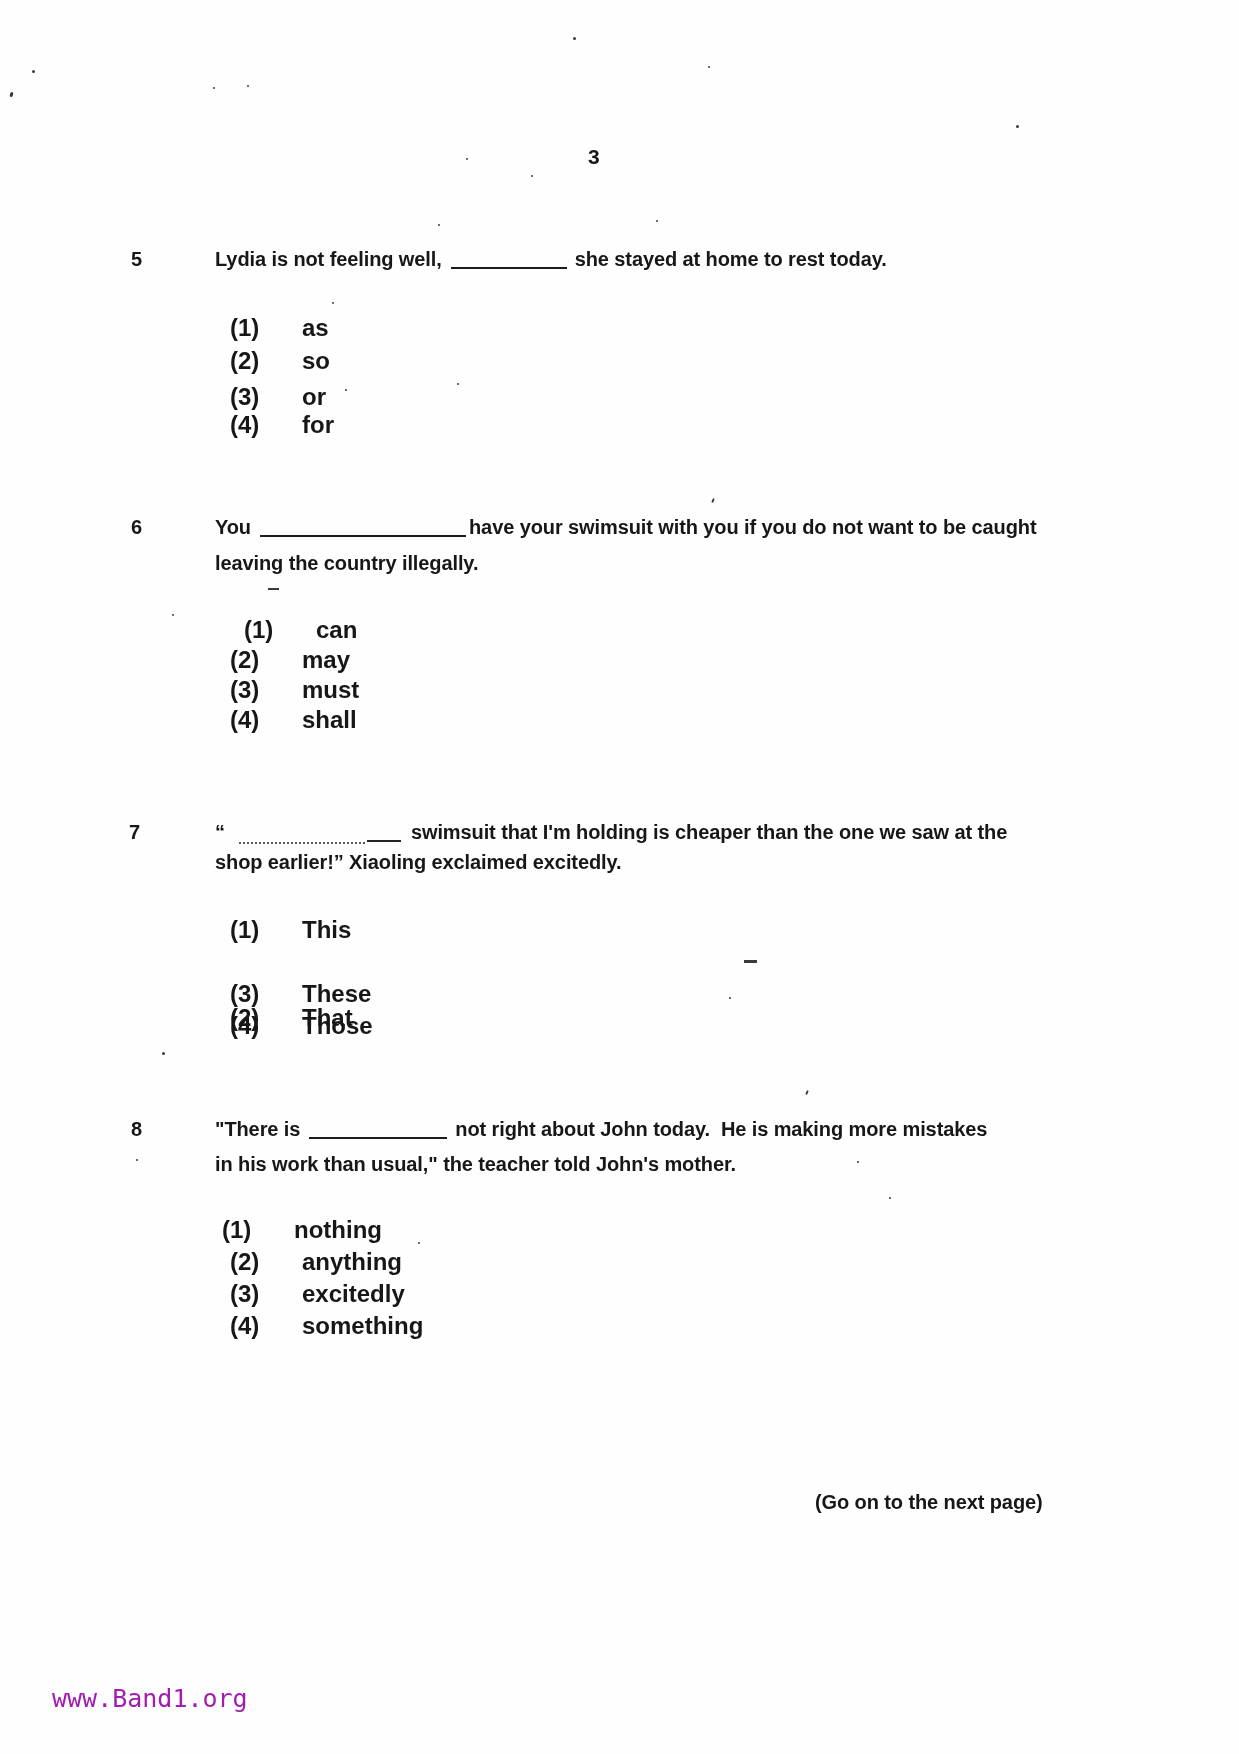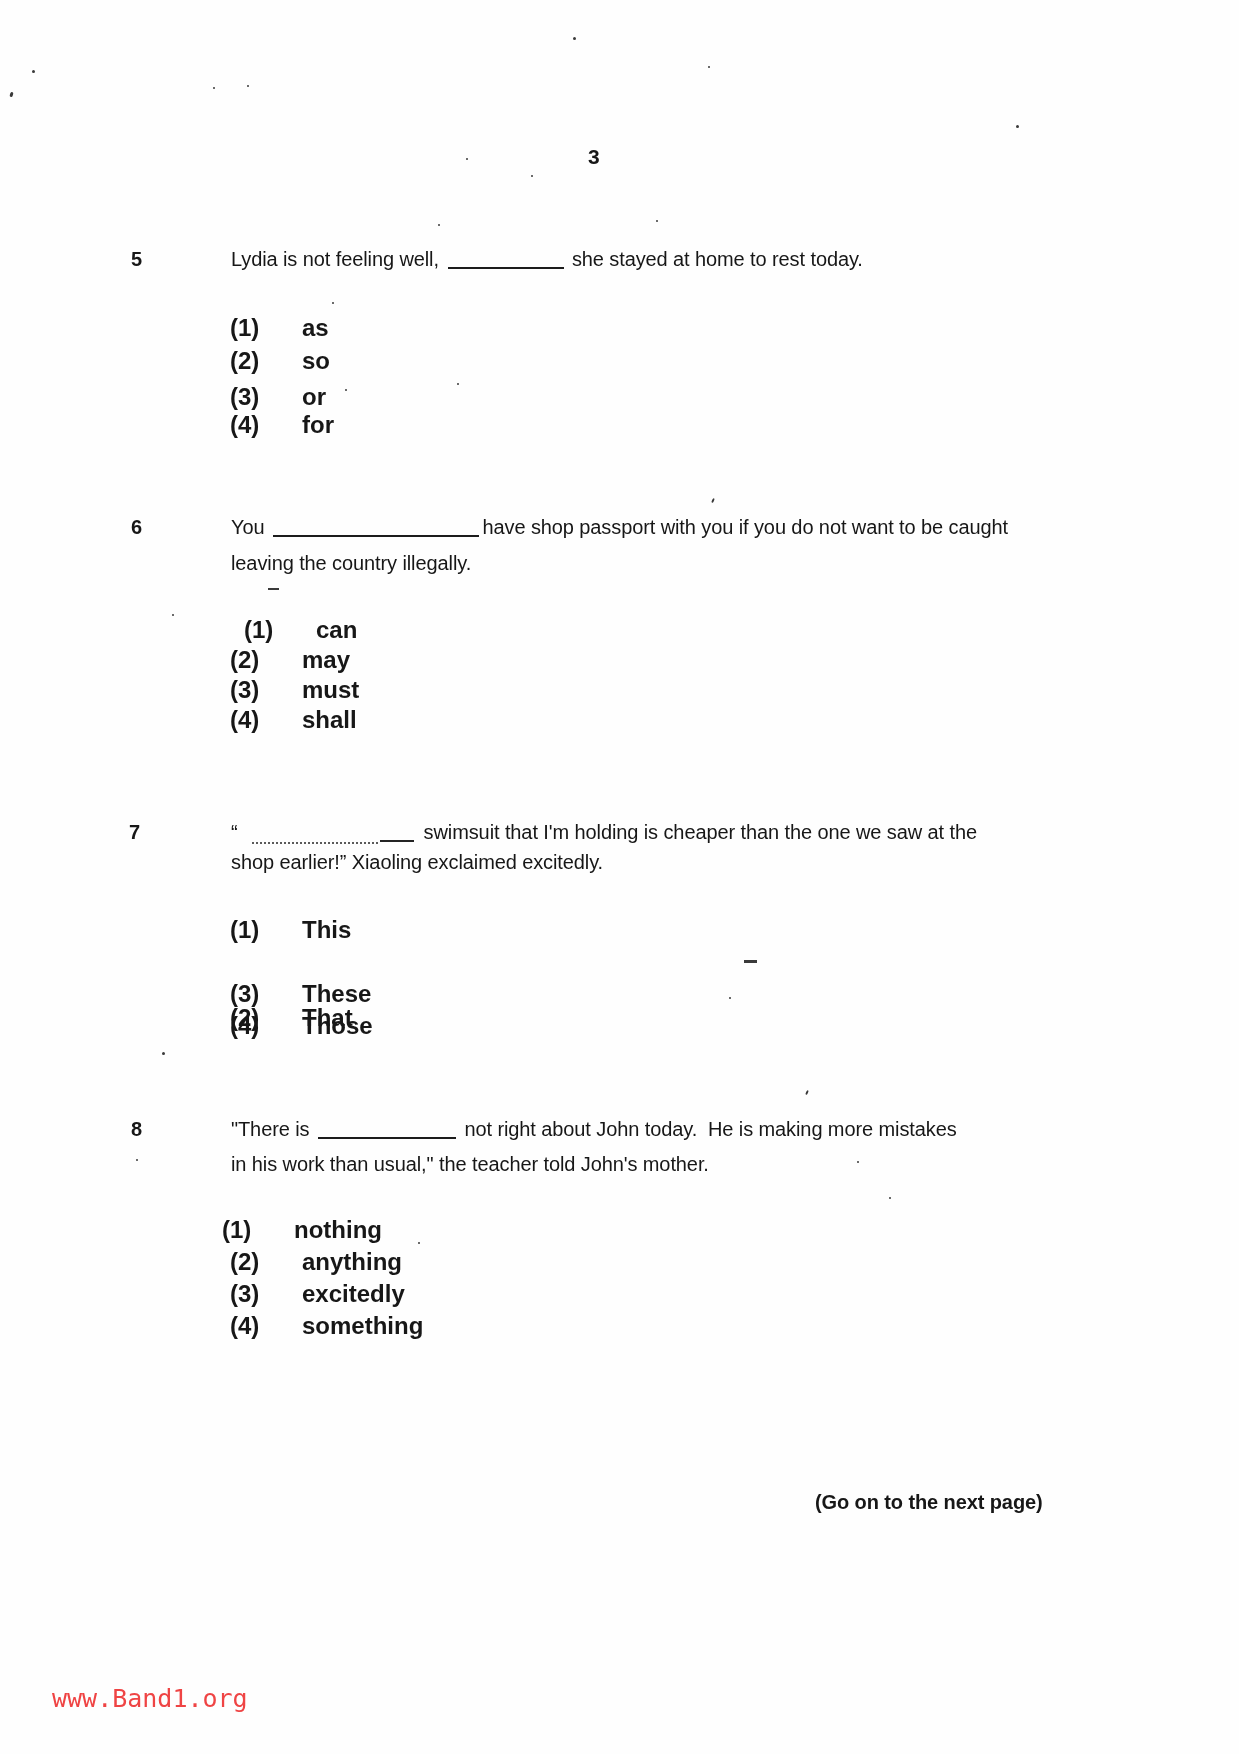--- a/index.html
+++ b/index.html
@@ -14,25 +14,24 @@
   .pagenum{
     position:absolute;left:588px;top:145px;
     font-size:21px;font-weight:700;letter-spacing:0.5px;
   }
   .qnum{
     position:absolute;
     font-size:20px;font-weight:600;
   }
   .qline{
     position:absolute;
-    font-size:20px;font-weight:400;
+    font-size:20px;font-weight:700;
     letter-spacing:-0.1px;
     white-space:pre-wrap;
     width:1000px;
-    margin-left:16px;
   }
   .blank{
     display:inline-block;height:2px;background:#1c1c1c;
     vertical-align:-3px;margin:0 8px 0 9px;
   }
   .blank-dots{
     display:inline-block;width:126px;height:10px;
     border-bottom:2px dotted #5a5a5a;
     vertical-align:-5px;margin:0 0 0 14px;
   }
@@ -46,21 +45,21 @@
     white-space:nowrap;
   }
   .opt-m{display:inline-block;width:72px;}
   .continue{
     position:absolute;left:815px;top:1491px;
     font-size:20px;font-weight:600;letter-spacing:-0.1px;
   }
   .footer{
     position:absolute;left:52px;top:1684px;
     font-family:"DejaVu Sans Mono","Liberation Mono",monospace;
-    font-size:25px;font-weight:500;color:#ef4444;letter-spacing:0px;
+    font-size:25px;font-weight:500;color:#a21caf;letter-spacing:0px;
   }
   .speck{position:absolute;background:#3a3a3a;border-radius:50%;}
 </style>
 </head>
 <body>
 
 <div class="page">
 
   <div class="pagenum">3</div>
 
@@ -68,21 +67,21 @@
     <span class="qnum" style="left:131px;top:248px">5</span>
     <div class="qline" style="left:215px;top:248px"><span>Lydia is not feeling well,</span><span class="blank" style="width:116px"></span><span>she stayed at home to rest today.</span></div>
     <div class="opt" style="left:230px;top:314px"><span class="opt-m">(1)</span><span>as</span></div>
     <div class="opt" style="left:230px;top:347px"><span class="opt-m">(2)</span><span>so</span></div>
     <div class="opt" style="left:230px;top:383px"><span class="opt-m">(3)</span><span>or</span></div>
     <div class="opt" style="left:230px;top:411px"><span class="opt-m">(4)</span><span>for</span></div>
   </section>
 
   <section>
     <span class="qnum" style="left:131px;top:516px">6</span>
-    <div class="qline" style="left:215px;top:516px"><span>You</span><span class="blank" style="width:206px;margin-right:3px"></span><span>have shop passport with you if you do not want to be caught</span></div>
+    <div class="qline" style="left:215px;top:516px"><span>You</span><span class="blank" style="width:206px;margin-right:3px"></span><span>have your swimsuit with you if you do not want to be caught</span></div>
     <div class="qline" style="left:215px;top:552px">leaving the country illegally.</div>
     <div class="opt" style="left:244px;top:616px"><span class="opt-m">(1)</span><span>can</span></div>
     <div class="opt" style="left:230px;top:646px"><span class="opt-m">(2)</span><span>may</span></div>
     <div class="opt" style="left:230px;top:676px"><span class="opt-m">(3)</span><span>must</span></div>
     <div class="opt" style="left:230px;top:706px"><span class="opt-m">(4)</span><span>shall</span></div>
   </section>
 
   <section>
     <span class="qnum" style="left:129px;top:821px">7</span>
     <div class="qline" style="left:215px;top:821px"><span>“</span><span class="blank-dots"></span><span class="blank-tail"></span><span>swimsuit that I'm holding is cheaper than the one we saw at the</span></div>

